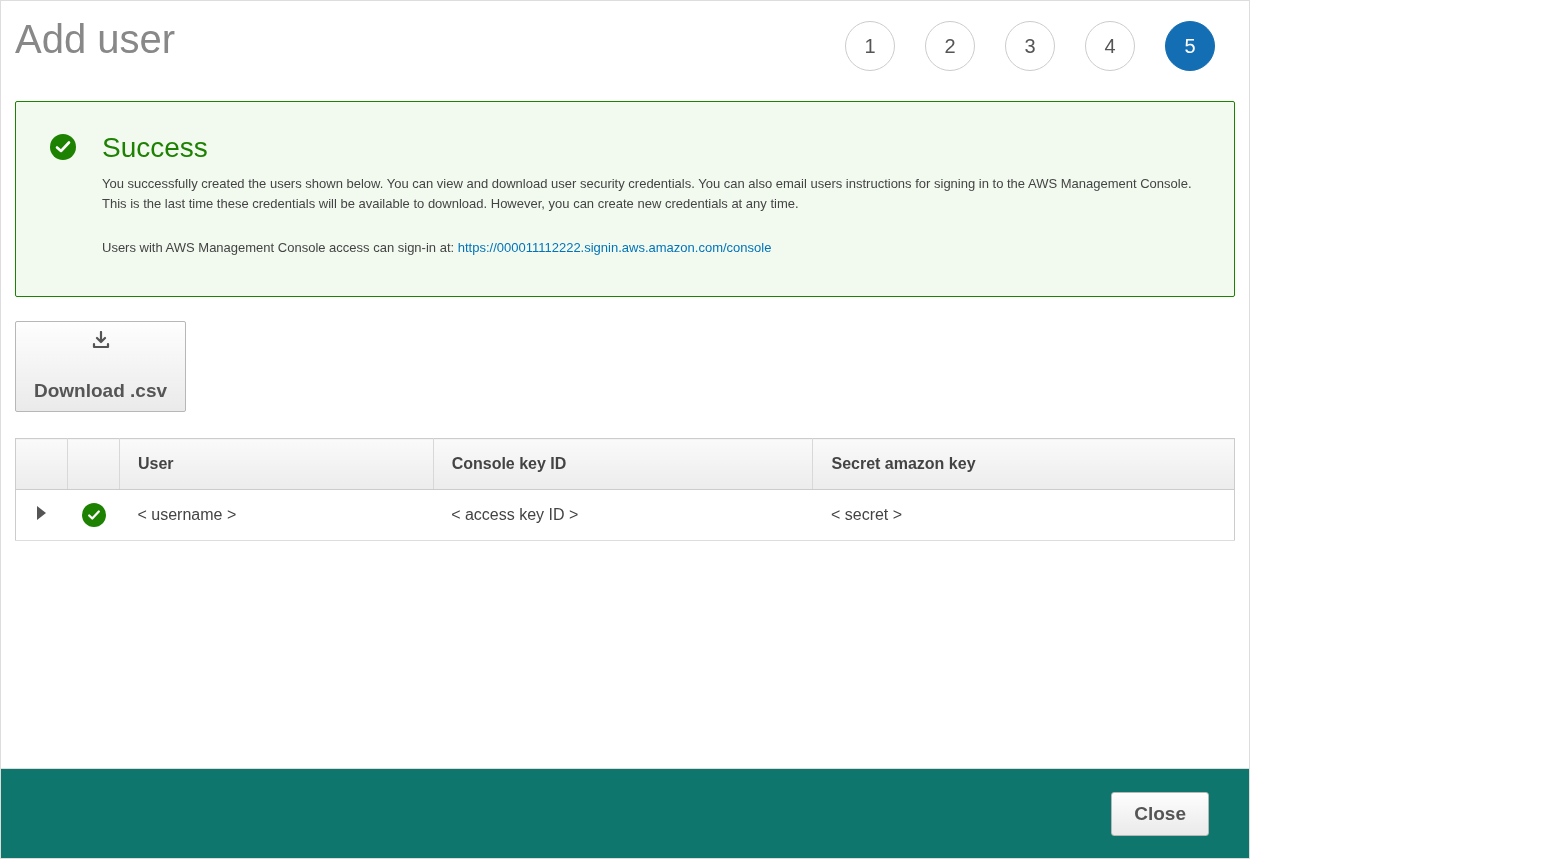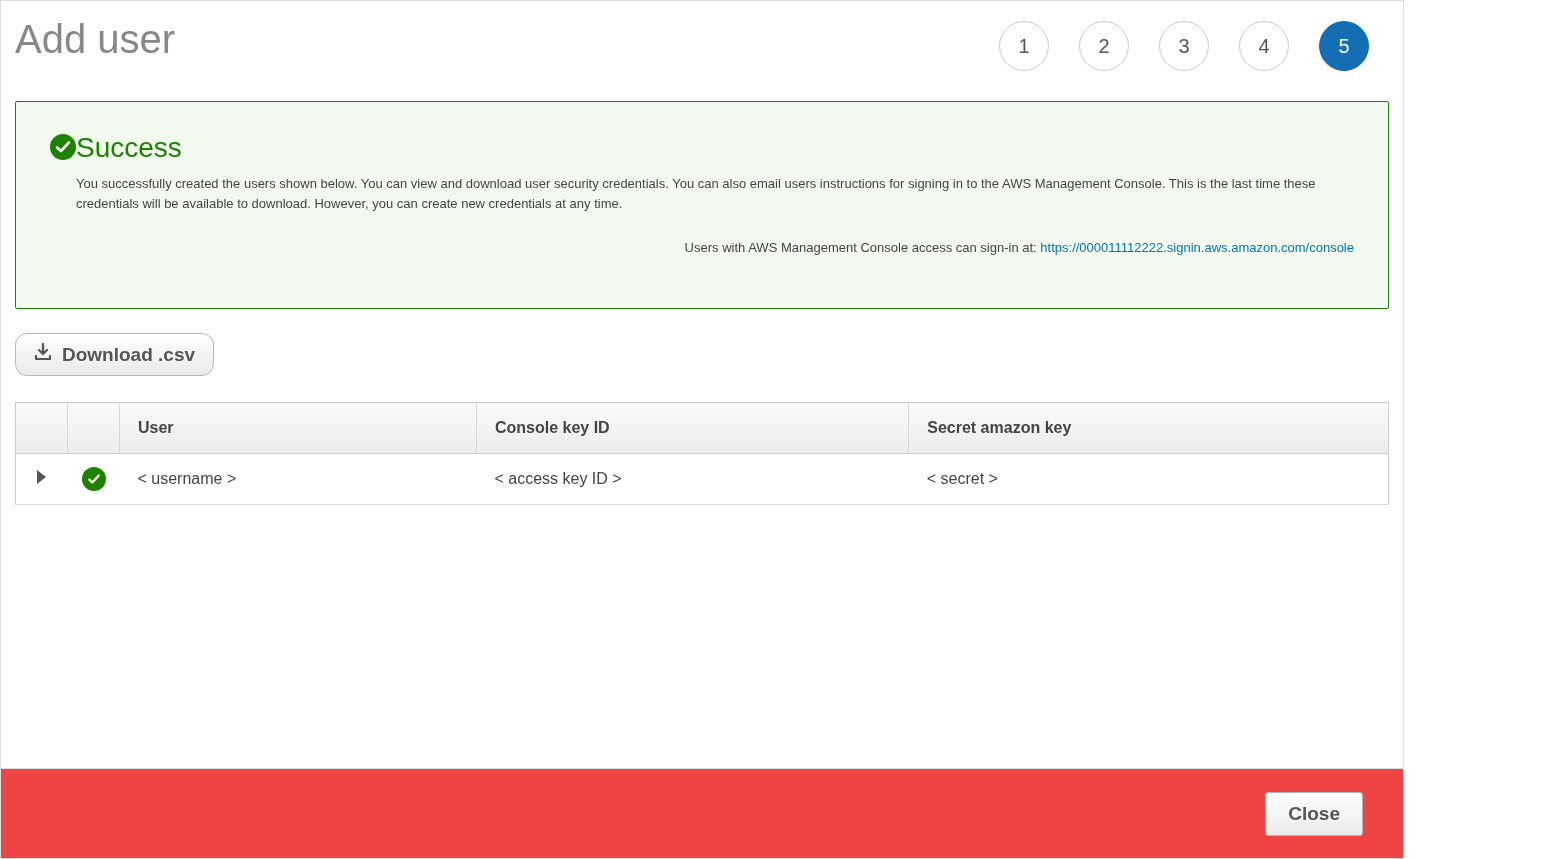--- a/index.html
+++ b/index.html
@@ -4,21 +4,21 @@
 <style>
   * { box-sizing: border-box; }
   html, body {
     margin: 0; padding: 0;
     font-family: "Helvetica Neue", Helvetica, Arial, sans-serif;
     font-size: 20px;
     color: #333;
     background: #fff;
   }
   .page {
-    width: 1404px;
+    width: 1250px;
     height: 859px;
     border: 1px solid #ddd;
     position: relative;
     padding: 14px 14px 0 14px;
     display: flex;
     flex-direction: column;
   }
   .header {
     display: flex;
     justify-content: space-between;
@@ -57,20 +57,21 @@
     color: #fff;
     cursor: default;
   }
 
   .alert {
     border: 1px solid #1d8102;
     background: #f2faef;
     border-radius: 2px;
     padding: 30px 34px 34px 34px;
     display: flex;
+    gap: 26px;
     margin-bottom: 24px;
   }
   .alert .icon-col {
     flex: 0 0 auto;
     padding-top: 2px;
   }
   .success-check {
     width: 26px; height: 26px;
     border-radius: 50%;
     background: #1d8102;
@@ -85,39 +86,40 @@
     margin: 0 0 10px 0;
     font-size: 28px;
     font-weight: 400;
     color: #1d8102;
   }
   .alert p {
     margin: 0 0 24px 0;
     line-height: 1.55;
     font-size: 13px;
   }
-  .alert p.last { margin-bottom: 16px; text-align: right; }
+  .alert p.last { margin-bottom: 4px; }
   .alert a {
     color: #0073bb;
     text-decoration: none;
   }
 
   .btn {
     display: inline-flex;
     align-items: center;
-    gap: 10px;
+    gap: 26px;
     padding: 9px 18px;
     background: linear-gradient(#fefefe, #eaeaea);
     border: 1px solid #b7b7b7;
-    border-radius: 12px;
+    border-radius: 2px;
     color: #555;
     font-size: 19px;
     font-weight: 700;
     cursor: pointer;
     font-family: inherit;
+    flex-direction: column;
   }
   .download-row { margin-bottom: 26px; }
 
   table.users {
     width: 100%;
     border-collapse: collapse;
     border: 1px solid #ccc;
   }
   table.users thead th {
     text-align: left;
@@ -167,21 +169,21 @@
   .footer {
     position: absolute;
     bottom: 0;
     left: 0; right: 0;
     border-top: 1px solid #ddd;
     height: 90px;
     display: flex;
     justify-content: flex-end;
     align-items: center;
     padding: 0 40px;
-    background: #ef4444;
+    background: #0f766e;
   }
   .btn-close {
     padding: 10px 22px;
     background: linear-gradient(#fefefe, #eaeaea);
     border: 1px solid #b7b7b7;
     border-radius: 3px;
     color: #555;
     font-size: 19px;
     font-weight: 700;
     cursor: pointer;

